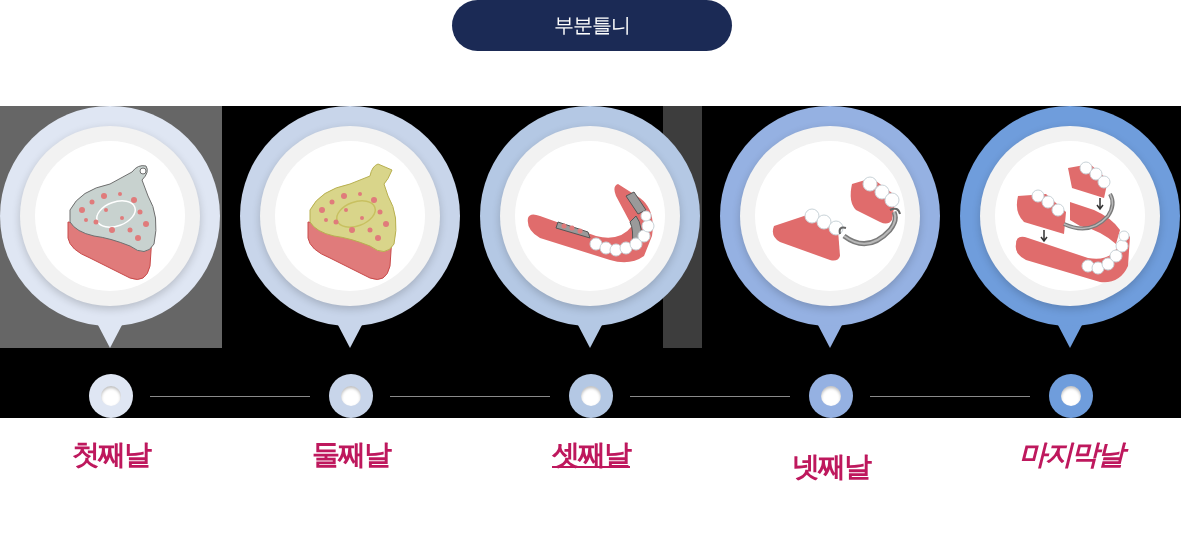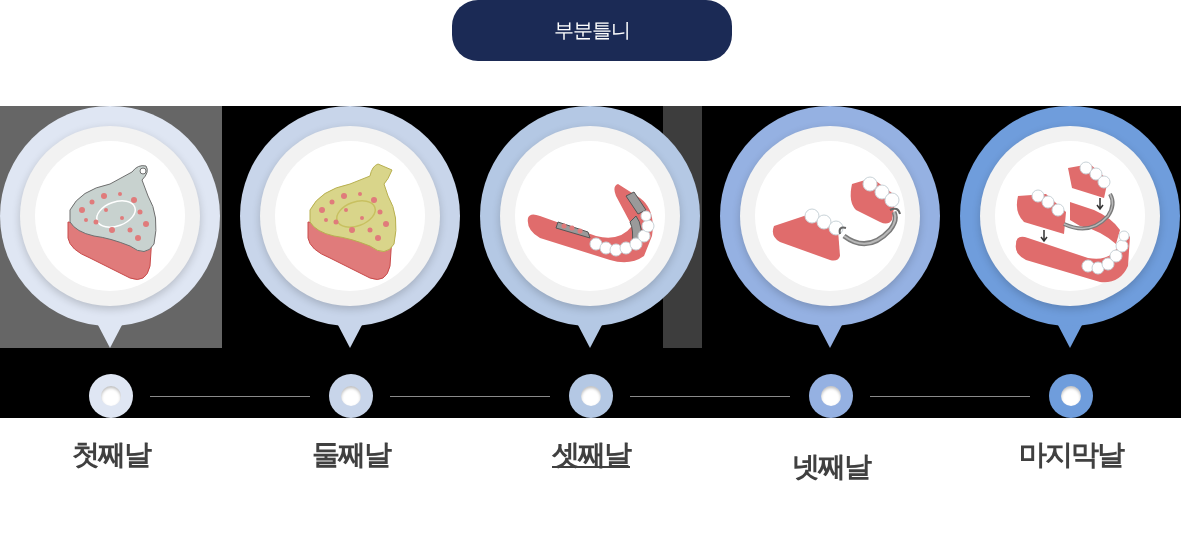--- a/index.html
+++ b/index.html
@@ -1,30 +1,30 @@
 <!DOCTYPE html>
 <html><head>
 <meta charset="utf-8">
 <style>
   html,body{margin:0;padding:0;}
   body{width:1181px;height:552px;background:#ffffff;position:relative;overflow:hidden;font-family:"DejaVu Sans","Liberation Sans",sans-serif;}
-  .title-pill{position:absolute;left:452px;top:0;width:280px;height:61px;border-radius:26px;background:#1b2a55;color:#fff;display:flex;align-items:center;justify-content:center;font-size:20px;letter-spacing:-1px;}
+  .title-pill{position:absolute;left:452px;top:0;width:280px;height:51px;border-radius:26px;background:#1b2a55;color:#fff;display:flex;align-items:center;justify-content:center;font-size:20px;letter-spacing:-1px;}
   .band{position:absolute;left:0;top:106px;width:1181px;height:312px;background:#000;}
   .block-gray{position:absolute;left:0;top:106px;width:222px;height:242px;background:#666666;}
   .block-dark{position:absolute;left:663px;top:106px;width:39px;height:242px;background:#3d3d3d;}
   .pin{position:absolute;top:106px;width:220px;height:242px;}
   .pin .ring{position:absolute;left:0;top:0;width:220px;height:220px;border-radius:50%;}
   .pin .tip{position:absolute;left:86px;top:196px;width:0;height:0;border-left:24px solid transparent;border-right:24px solid transparent;border-top:46px solid;}
   .pin .disc{position:absolute;left:20px;top:20px;width:180px;height:180px;border-radius:50%;background:#f2f2f2;box-shadow:0 3px 8px rgba(0,0,0,0.18);}
   .pin .inner{position:absolute;left:15px;top:15px;width:150px;height:150px;border-radius:50%;background:#fff;}
   .pin svg{position:absolute;left:20px;top:20px;}
   .line{position:absolute;top:396px;height:1px;background:#8a8a8a;}
   .dot{position:absolute;top:374px;width:44px;height:44px;border-radius:50%;}
   .dot .hole{position:absolute;left:12px;top:12px;width:20px;height:20px;border-radius:50%;background:#fff;box-shadow:inset 0 2px 3px rgba(0,0,0,0.25);}
-  .label{position:absolute;top:436px;width:200px;text-align:center;font-size:28px;color:#404040;letter-spacing:-2px;font-weight:bold;}
+  .label{position:absolute;top:436px;width:200px;text-align:center;font-size:28px;color:#be185d;letter-spacing:-2px;font-weight:bold;}
 </style>
 </head>
 <body>
 
 <div class="title-pill">부분틀니</div>
 
 <div class="band"></div>
 <div class="block-gray"></div>
 <div class="block-dark"></div>
 
@@ -190,13 +190,13 @@
     <div class="hole"></div>
   </div>
 <div class="dot" style="left:1049px;background:#6f9ddc;">
     <div class="hole"></div>
   </div>
 
 <div class="label" style="left:11px;">첫째날</div>
 <div class="label" style="left:251px;">둘째날</div>
 <div class="label" style="left:491px;text-decoration:underline;">셋째날</div>
 <div class="label" style="left:731px;margin-top:12px;">넷째날</div>
-<div class="label" style="left:971px;">마지막날</div>
+<div class="label" style="left:971px;font-style:italic;">마지막날</div>
 
 </body></html>

